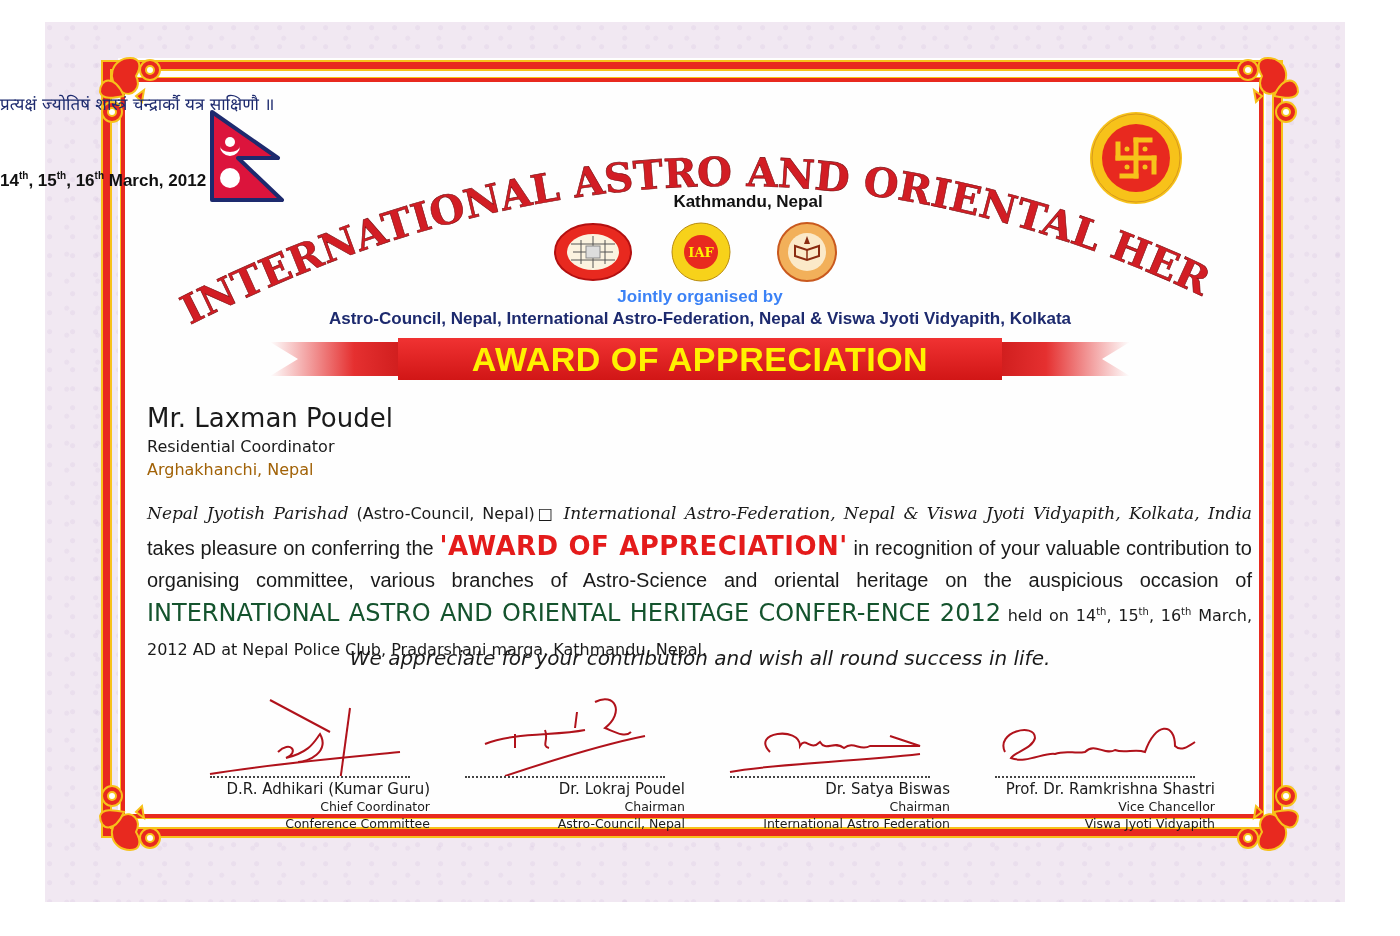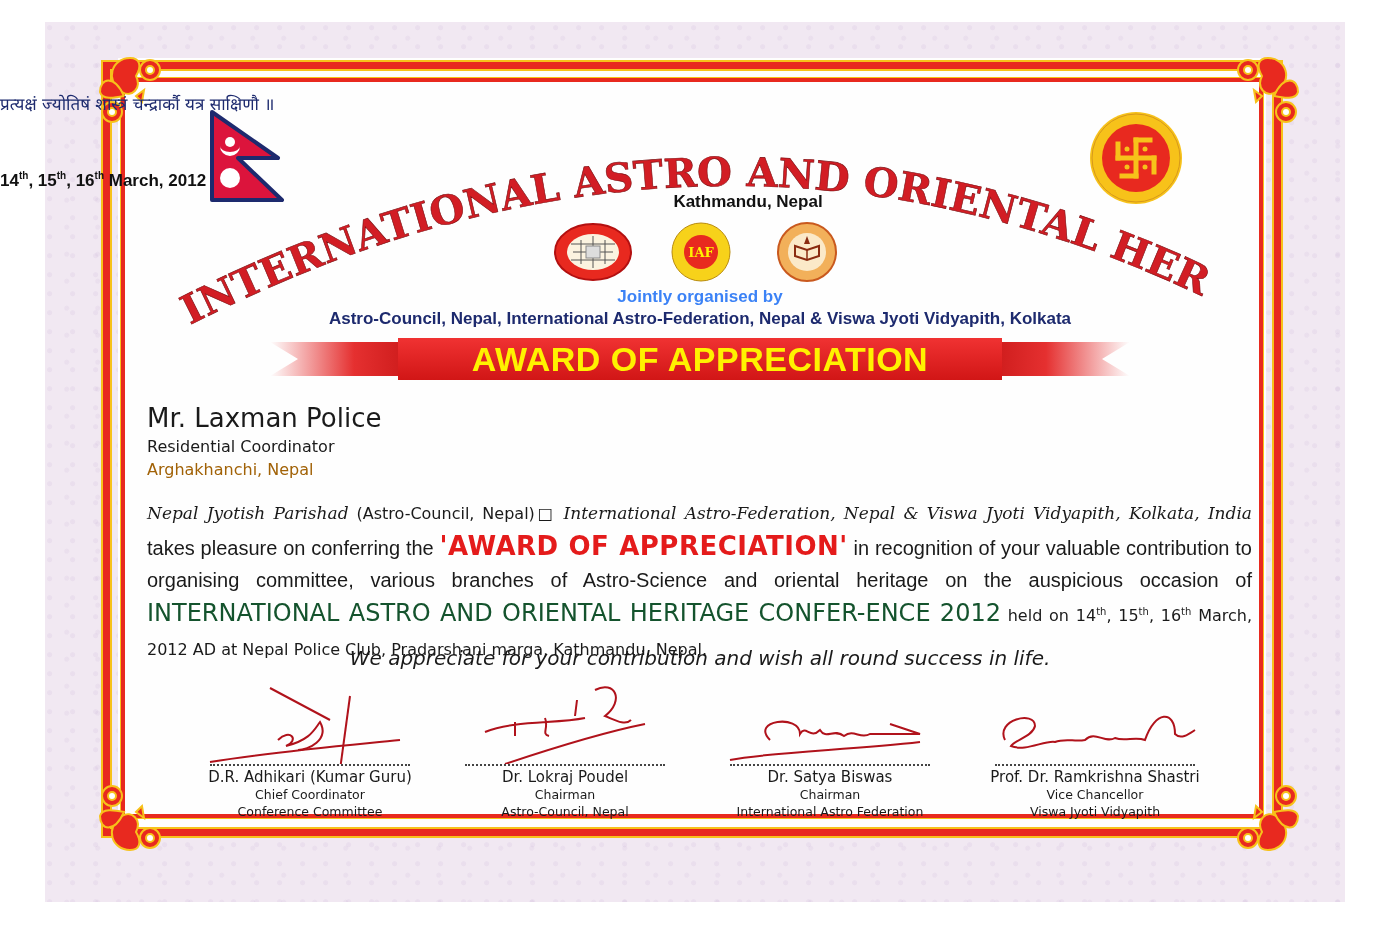--- a/index.html
+++ b/index.html
@@ -113,21 +113,21 @@
   .green {
     font-family:"DejaVu Sans", sans-serif; font-size:24px; color:#14532d;
   }
   .small-bold { font-family:"DejaVu Sans", sans-serif; font-size:16px; }
   .small-bold sup { font-size:10px; }
   .appreciate {
     position:absolute; left:0; width:1400px; top:646px; text-align:center;
     font-family:"DejaVu Sans", sans-serif; font-style:italic; font-size:20px; color:#1a1a1a;
   }
   .signatories { position:absolute; left:190px; top:680px; width:1040px; height:150px; }
-  .sig { position:absolute; top:0; width:240px; text-align:center; }
+  .sig { position:absolute; top:12px; width:240px; text-align:right; }
   .sig svg { width:240px; height:84px; display:block; }
   .sig .dots {
     border-top:2px dotted #444; width:200px; margin:0 auto;
   }
   .sig .name { font-family:"DejaVu Sans", sans-serif; font-size:15px; color:#1a1a1a; margin-top:2px; }
   .sig .title { font-family:"DejaVu Sans", sans-serif; font-size:12.5px; color:#1a1a1a; line-height:17px; }
 </style>
 </head>
 <body>
 
@@ -265,21 +265,21 @@
 
 <div class="jointly">Jointly organised by</div>
 <div class="organisers">Astro-Council, Nepal, International Astro-Federation, Nepal &amp; Viswa Jyoti Vidyapith, Kolkata</div>
 
 <div class="ribbon">
   <div class="ribbon-tail-l"></div>
   <div class="ribbon-tail-r"></div>
   <div class="ribbon-main">AWARD OF APPRECIATION</div>
 </div>
 
-<div class="recipient-name">Mr. Laxman Police</div>
+<div class="recipient-name">Mr. Laxman Poudel</div>
 <div class="recipient-role">Residential Coordinator</div>
 <div class="recipient-place">Arghakhanchi, Nepal</div>
 
 <div class="body-text">
   <span class="script">Nepal Jyotish Parishad</span><span class="plain"> (Astro-Council, Nepal)□ </span><span class="script">International Astro-Federation, Nepal &amp; Viswa Jyoti Vidyapith, Kolkata, India</span><span class="bold"> takes pleasure on conferring the </span><span class="award-red">'AWARD OF APPRECIATION'</span><span class="bold"> in recognition of your valuable contribution to organising committee, various branches of Astro-Science and oriental heritage on the auspicious occasion of </span><span class="green">INTERNATIONAL ASTRO AND ORIENTAL HERITAGE CONFER-ENCE 2012</span><span class="small-bold"><span> held on </span><span>14</span><sup>th</sup>, <span>15</span><sup>th</sup>, <span>16</span><sup>th</sup> <span>March, 2012 AD at Nepal Police Club, Pradarshani marga, Kathmandu, Nepal.</span></span>
 </div>
 
 <div class="appreciate">We appreciate for your contribution and wish all round success in life.</div>
 
 <div class="signatories">

